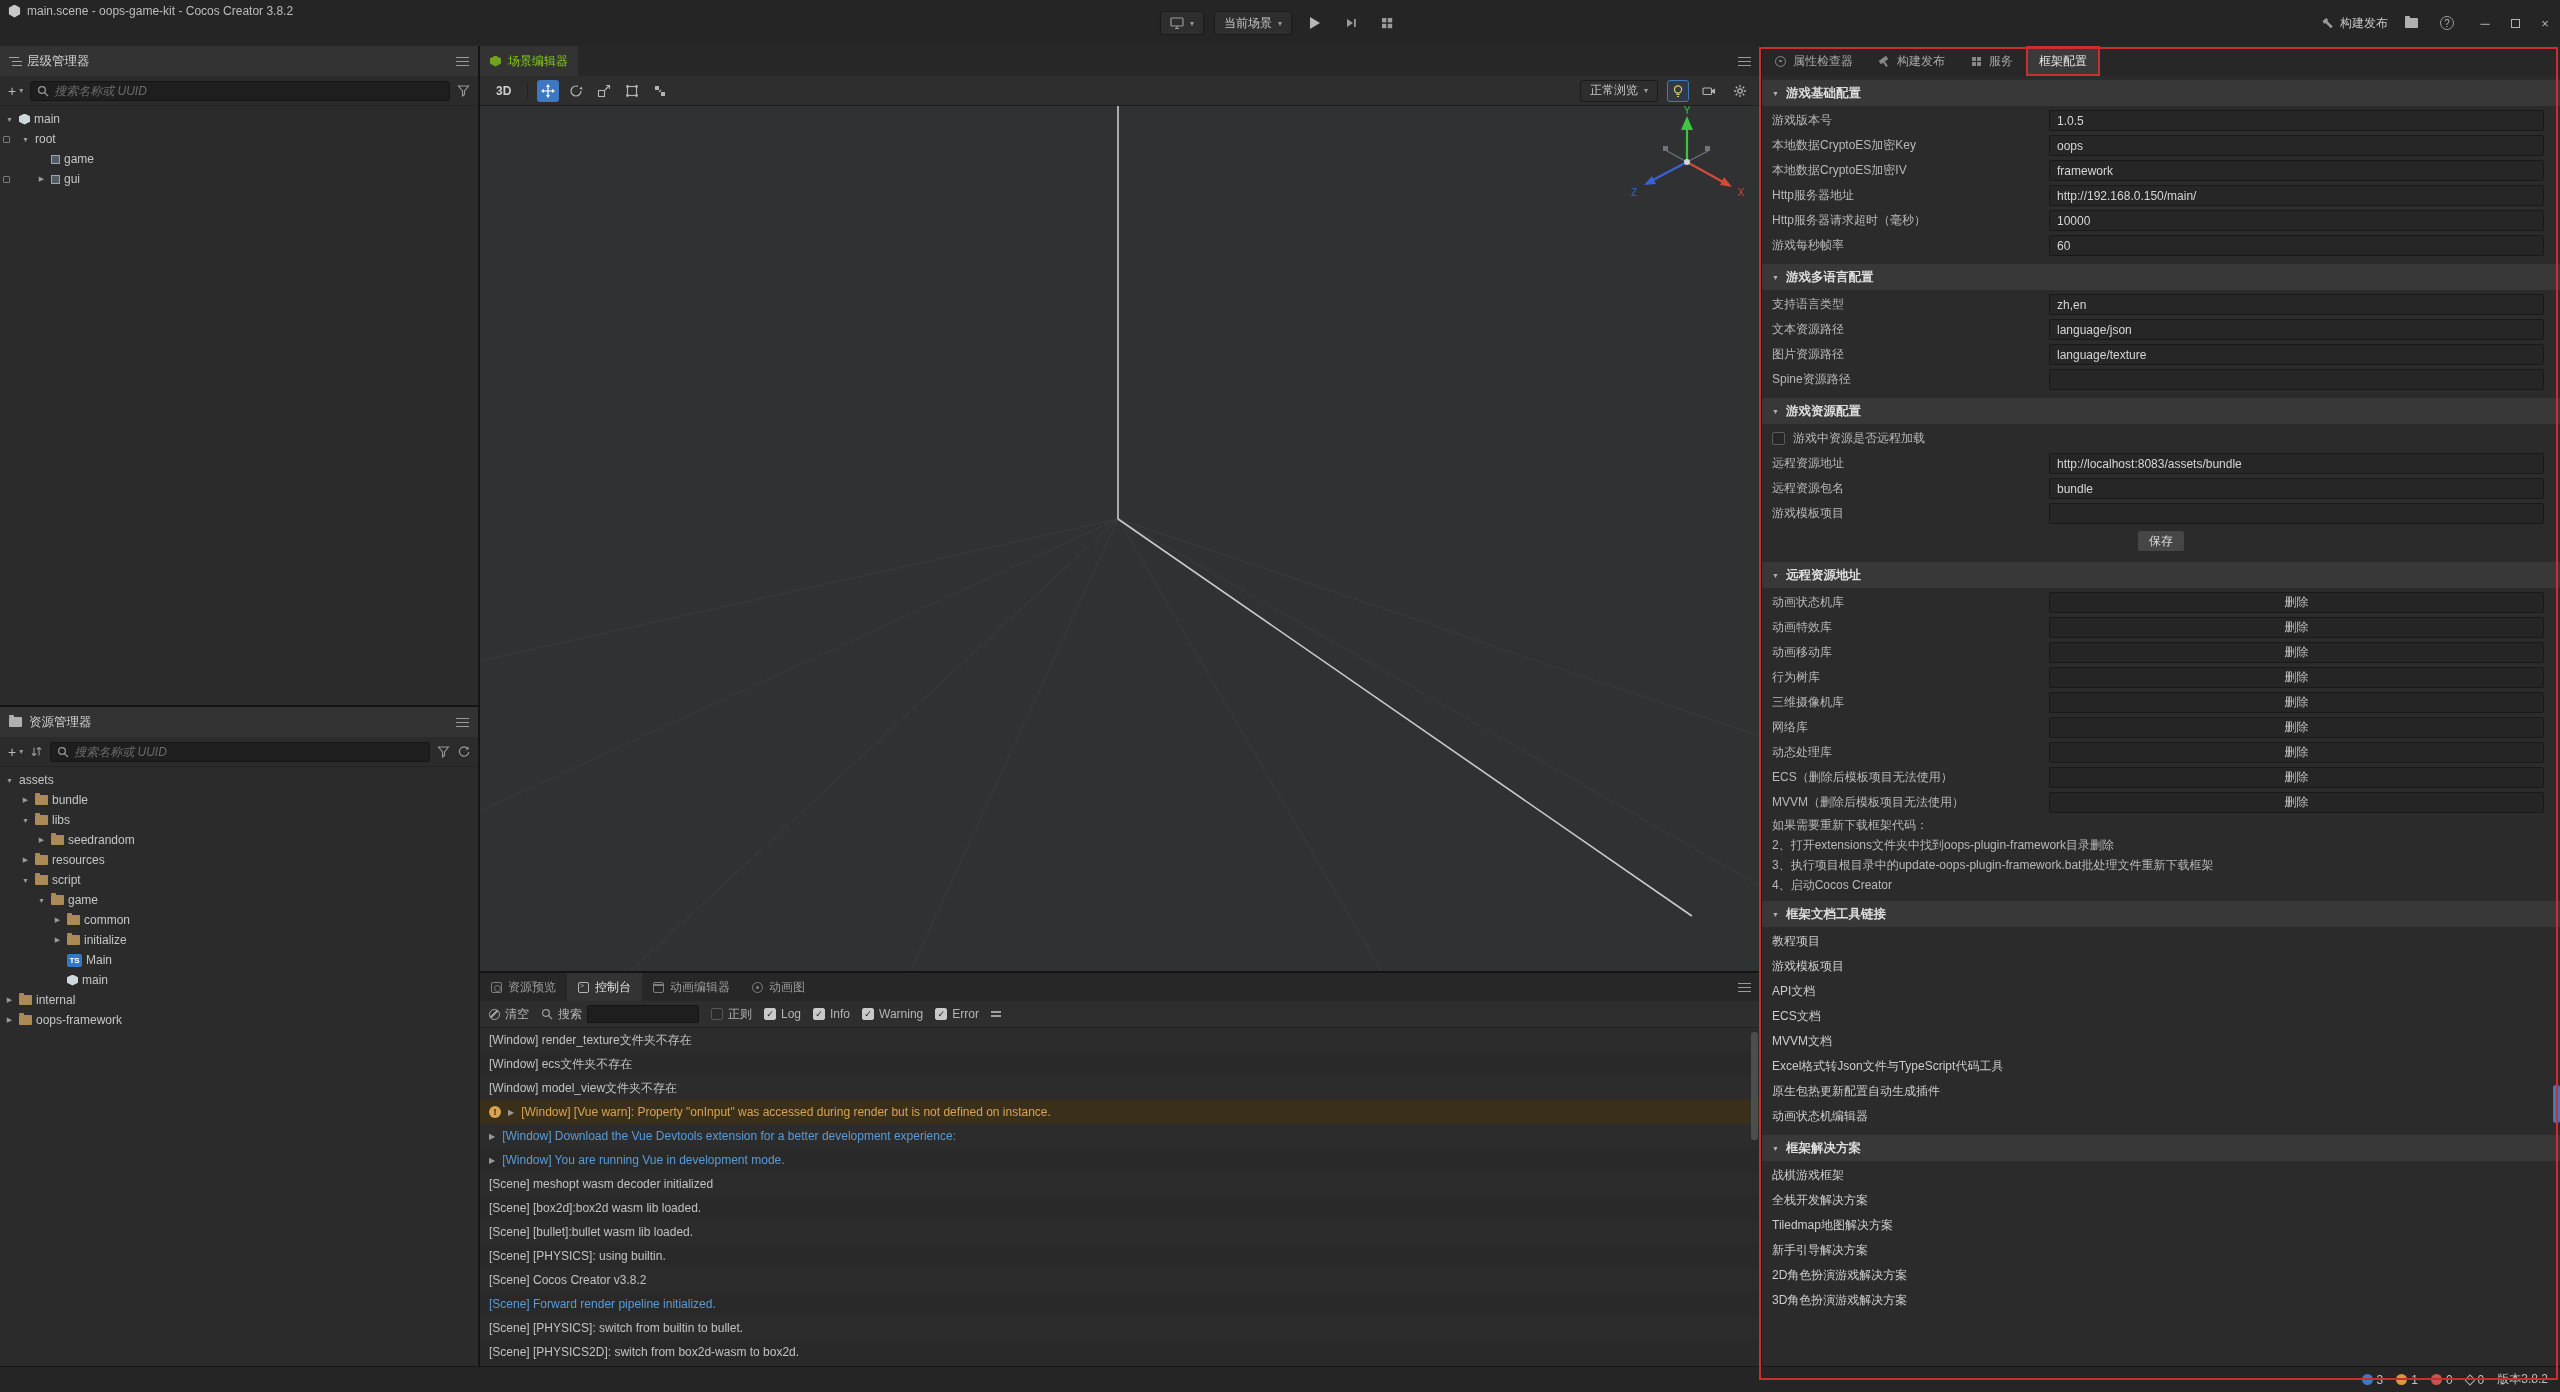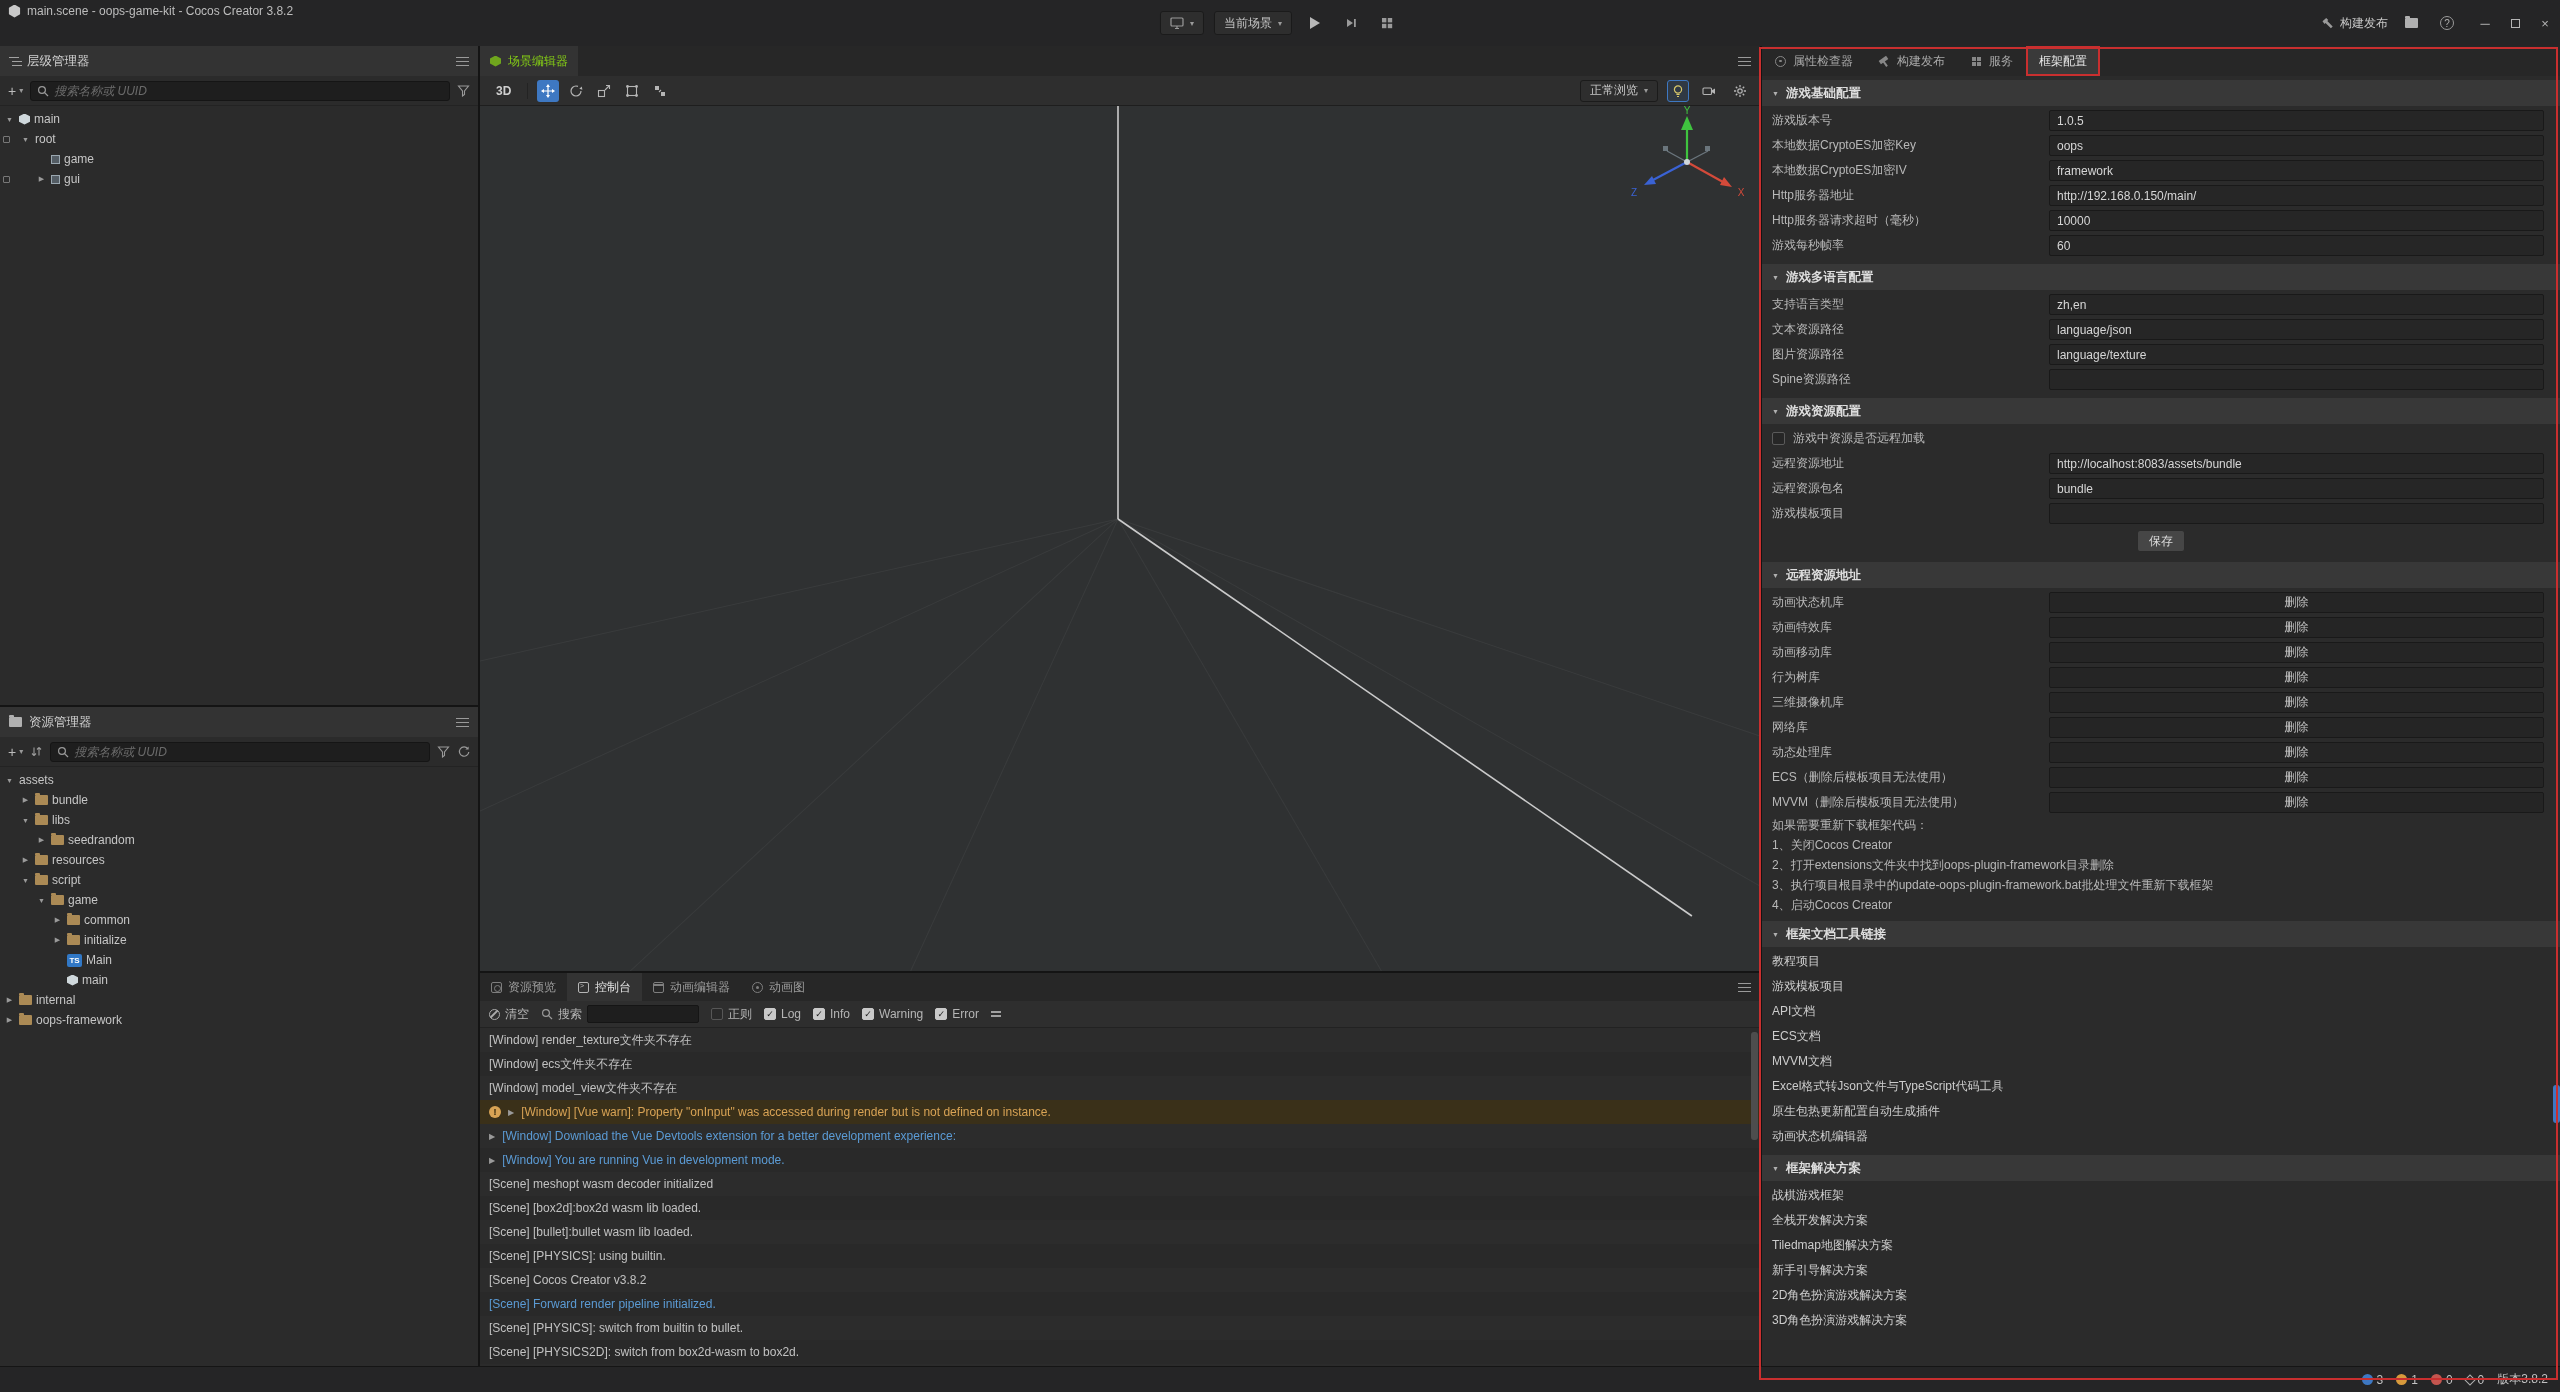--- a/index.html
+++ b/index.html
@@ -731,21 +731,20 @@
             </div>
             <div class="prow">
               <span class="plabel">ECS（删除后模板项目无法使用）</span>
               <div class="del-strip">删除</div>
             </div>
             <div class="prow">
               <span class="plabel">MVVM（删除后模板项目无法使用）</span>
               <div class="del-strip">删除</div>
             </div>
             <div class="ptext">如果需要重新下载框架代码：</div>
-            <div class="ptext">1、关闭Cocos Creator</div>
             <div class="ptext">2、打开extensions文件夹中找到oops-plugin-framework目录删除</div>
             <div class="ptext">3、执行项目根目录中的update-oops-plugin-framework.bat批处理文件重新下载框架</div>
             <div class="ptext">4、启动Cocos Creator</div>
             <div class="sec-head">
               <span class="sec-arrow">▼</span>
               <span class="sec-title">框架文档工具链接</span>
             </div>
             <div class="plink-row">
               <a class="plink">教程项目</a>
             </div>

